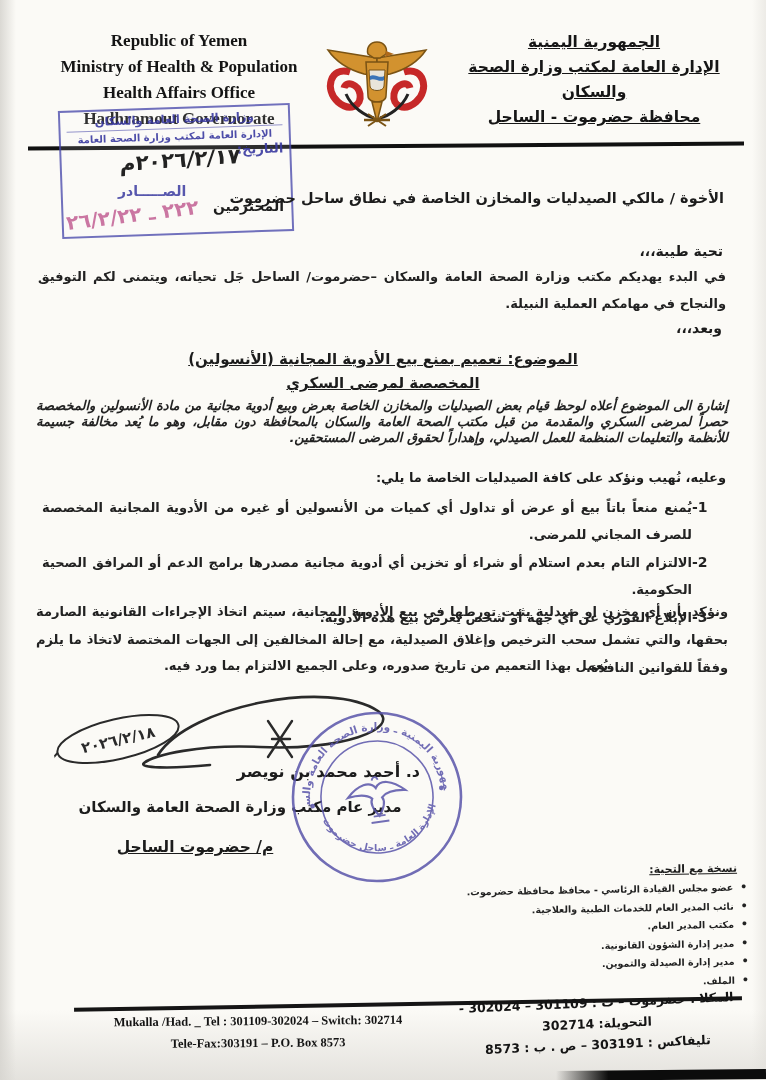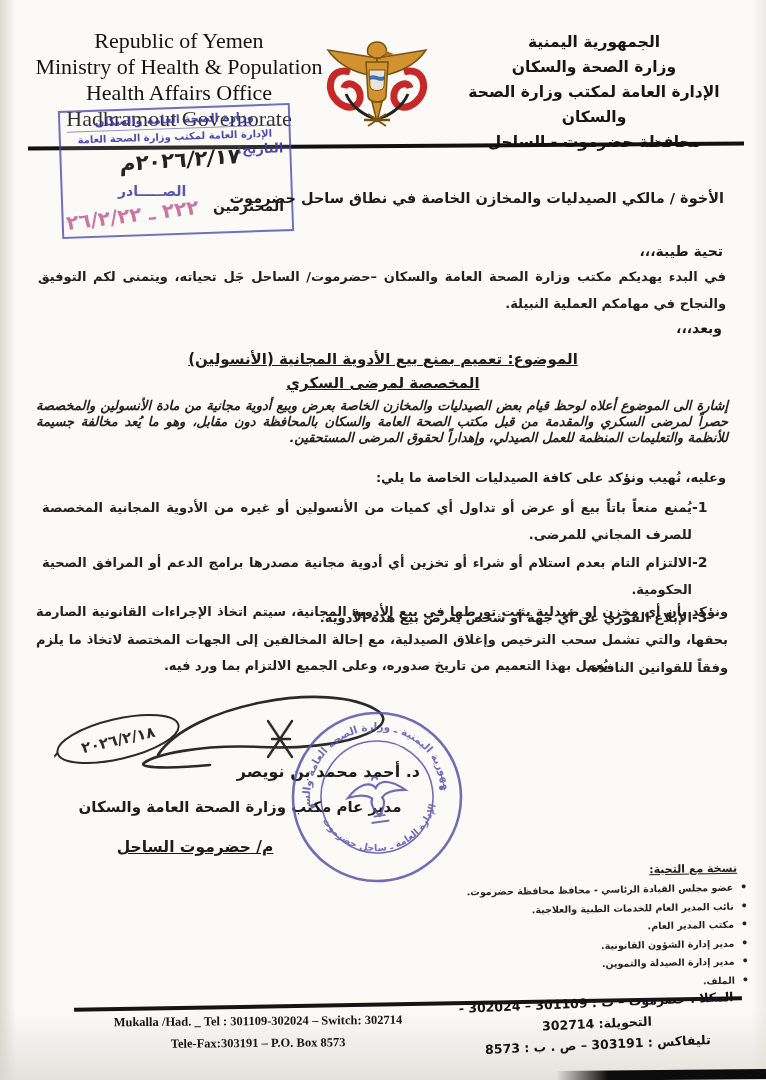--- a/index.html
+++ b/index.html
@@ -11,23 +11,23 @@
       linear-gradient(to top, rgba(222,220,215,.8) 0px, rgba(250,249,246,0) 70px),
       #fbfaf6;
     font-family:"DejaVu Sans", sans-serif;
     color:#1c1c1c;
   }
   .ar{direction:rtl;font-family:"DejaVu Sans", sans-serif;}
   .abs{position:absolute;}
 
   
   .hdr-en{left:34px;top:28px;width:290px;text-align:center;
-          font-family:"Liberation Serif", serif;font-weight:normal;font-size:22px;line-height:26px;color:#141414;}
+          font-family:"Liberation Serif", serif;font-weight:bold;font-size:17px;line-height:26px;color:#141414;}
   .hdr-ar{right:22px;top:30px;width:300px;text-align:center;
-          font-weight:bold;font-size:15.5px;line-height:25px;color:#161616;}
+          font-weight:bold;font-size:15.5px;line-height:25px;color:#161616;text-decoration:underline;}
   .emblem{left:316px;top:24px;width:122px;height:118px;}
   .hdr-rule{left:28px;top:144px;width:716px;height:4px;background:#111;transform:rotate(-0.4deg);}
 
   
   .reg-stamp{left:60px;top:107px;width:216px;height:118px;border:2px solid rgba(66,66,168,.75);
              transform:rotate(-2deg);padding:3px 6px;direction:rtl;color:rgba(58,58,160,.9);
              font-weight:bold;background:rgba(255,255,255,.12);}
   .reg-stamp .l1{font-size:11.5px;text-align:center;border-bottom:1px solid rgba(66,66,168,.55);padding-bottom:2px;}
   .reg-stamp .l2{font-size:10px;text-align:center;padding-top:2px;}
   .reg-stamp .lbl{font-size:13px;margin-top:2px;}
@@ -117,21 +117,20 @@
       <path d="M54 52 C58 49, 64 55, 68 52 L68 56 C64 59, 58 53, 54 56 Z" fill="#3b74b8"></path>
 
       <path d="M56 78 L61 98 L66 78 Z" fill="#d2922f" stroke="#7a5314" stroke-width="1.5"></path>
       <path d="M48 96 L74 96" stroke="#7a5314" stroke-width="2.5"></path>
       <path d="M52 102 L70 90 M52 90 L70 102" stroke="#7a5314" stroke-width="2"></path>
     </svg>
   </div>
 
   <div class="abs hdr-ar ar">
     <div>الجمهورية اليمنية</div>
-    <div>وزارة الصحة والسكان</div>
     <div>الإدارة العامة لمكتب وزارة الصحة والسكان</div>
     <div>محافظة حضرموت - الساحل</div>
   </div>
 
   <div class="abs hdr-rule"></div>
 
   <div class="abs reg-stamp">
     <div class="l1">وزارة الصحة العامة والسكان</div>
     <div class="l2">الإدارة العامة لمكتب وزارة الصحة العامة</div>
     <div class="lbl">التاريخ:</div>

